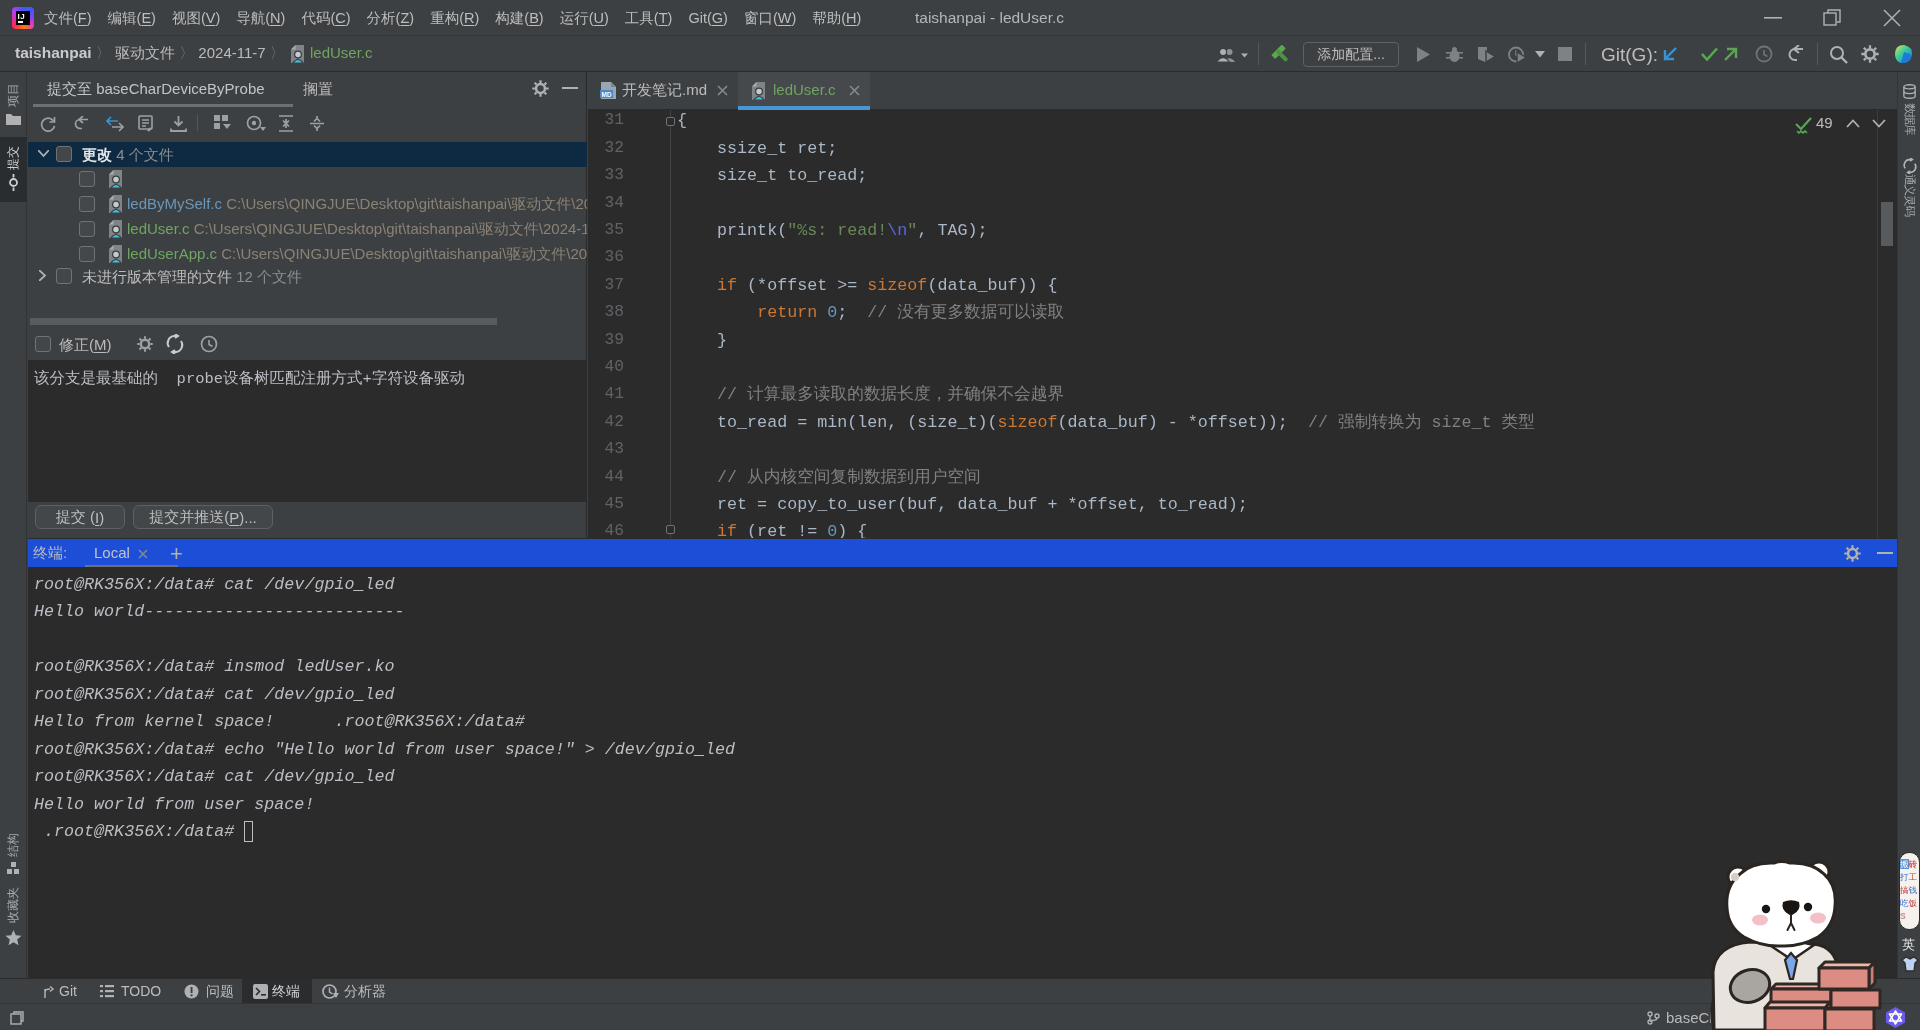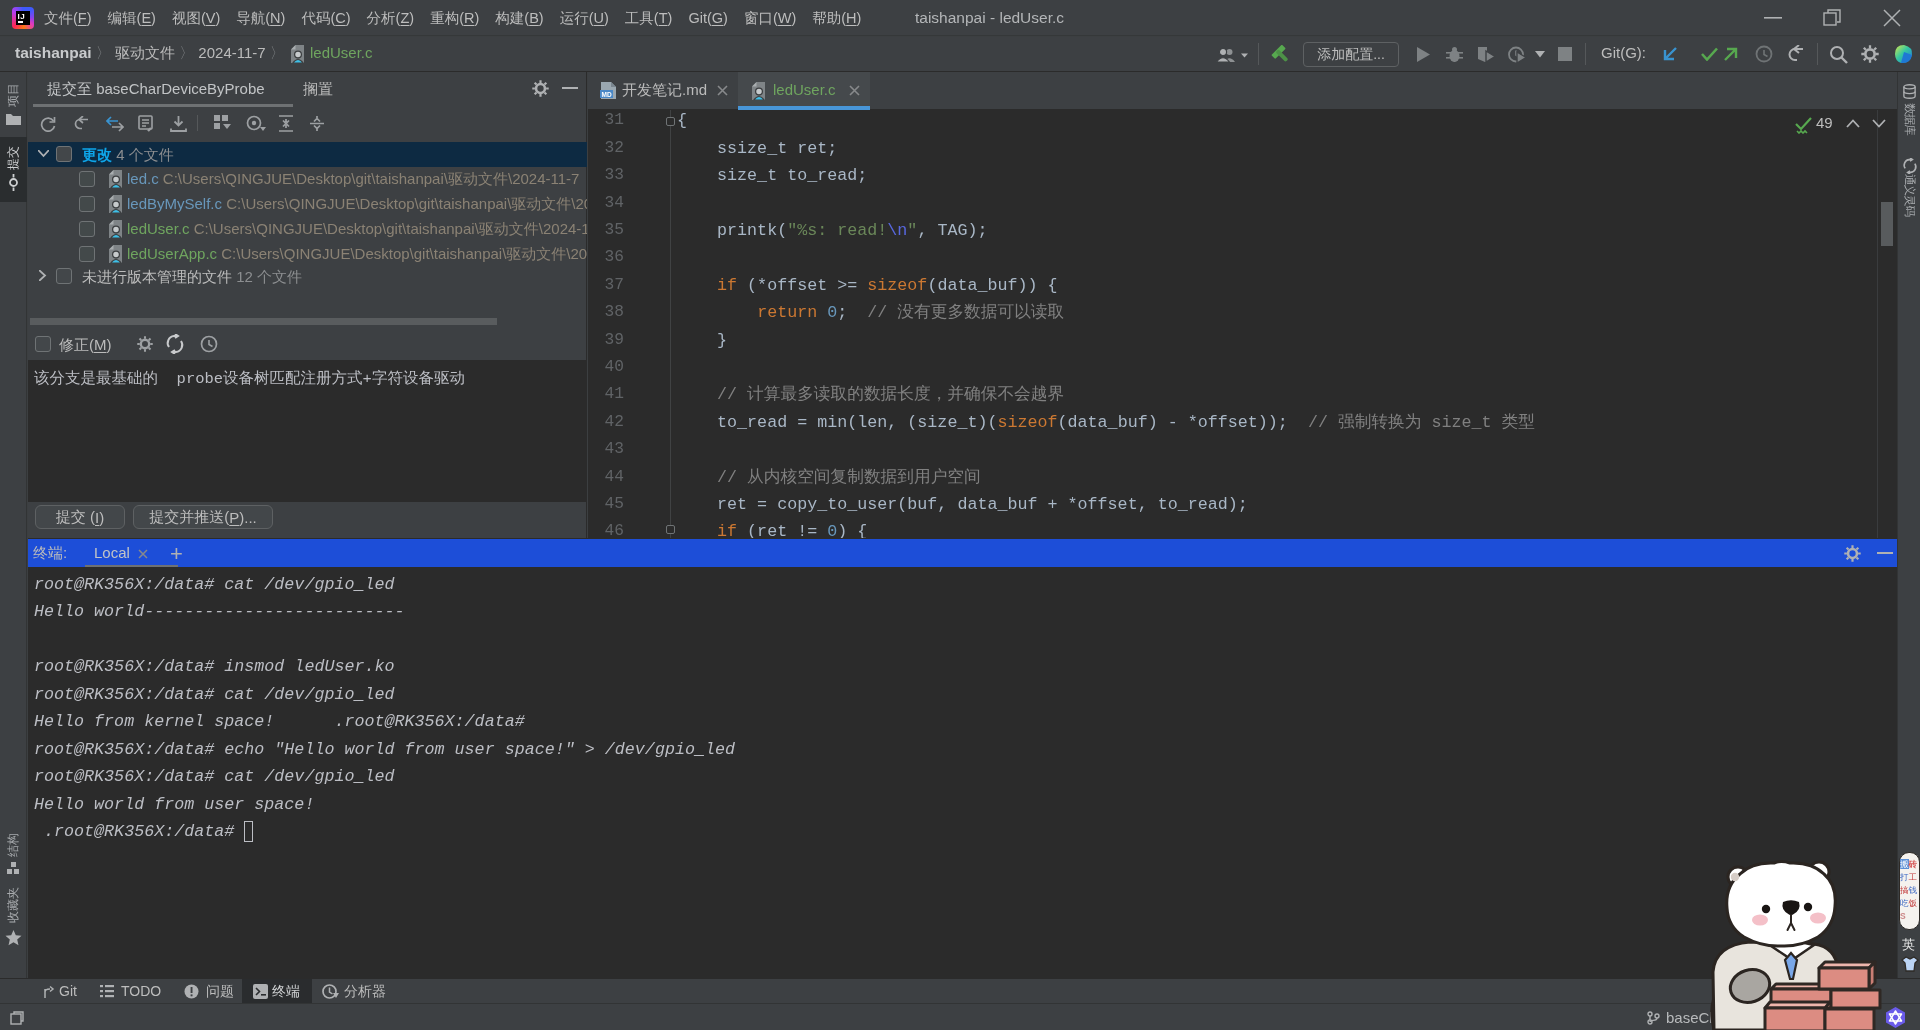--- a/index.html
+++ b/index.html
@@ -140,21 +140,21 @@
   <svg class="abs" style="left:1508px; top:9px;" width="19" height="17" viewBox="0 0 19 17">
     <circle cx="8" cy="8.5" r="7" fill="none" stroke="#7E8284" stroke-width="1.8"></circle>
       <path d="M8 4.5 V9 l3 2" stroke="#7E8284" stroke-width="1.6" fill="none"></path>
     <path d="M9 6 L18 11.5 L9 17 Z" fill="#7E8284" stroke="#3D4043" stroke-width="1.4"></path>
   </svg>
   <svg class="abs" style="left:1535px; top:14px;" width="10" height="7">
       <path d="M0 0 h10 l-5 6.5 z" fill="#AFB1B3"></path>
     </svg>
   <rect class="abs" style="left:1558px; top:10px; width:14px; height:14px; background:#7E8284;"></rect>
   <div class="abs" style="left:1585px; top:6px; width:1px; height:22px; background:#55585A;"></div>
-  <div class="abs" style="left:1601px; top:7px; font-size:15px; color:#BDBDBD;">Git(G):</div>
+  <div class="abs" style="left:1601px; top:7px; font-size:19px; color:#BDBDBD;">Git(G):</div>
 
   <svg class="abs" style="left:1662px; top:9px;" width="16" height="16">
       <path d="M14 2 L4 12 M3 4 v9 h9" stroke="#3993D0" stroke-width="2.4" fill="none"></path>
     </svg>
   <svg class="abs" style="left:1701px; top:10px;" width="17" height="14">
       <path d="M1 7 L6 12.5 L16 1.5" stroke="#57A84F" stroke-width="2.6" fill="none"></path>
     </svg>
   <svg class="abs" style="left:1723px; top:9px;" width="16" height="16">
       <path d="M2 14 L12 4 M4 3 h9 v9" stroke="#57A84F" stroke-width="2.4" fill="none"></path>
     </svg>
@@ -262,31 +262,30 @@
     </svg>
   <svg class="abs" style="left:281px; top:43px;" width="16" height="17" fill="none" stroke="#9DA0A3" stroke-width="1.7">
       <path d="M1 8.5 h14 M8 1 v3 M5 6.5 L8 3.5 L11 6.5 M8 16 v-3 M5 10.5 L8 13.5 L11 10.5"></path>
     </svg>
 
   <div class="abs" style="left:0px; top:70px; width:559px; height:25px; background:#0D2A42;"></div>
   <svg class="abs" style="left:10px; top:78px;" width="11" height="8">
       <path d="M0 0 L5.5 6 L11 0" stroke="#AFB1B3" stroke-width="1.8" fill="none"></path>
     </svg>
   <div class="cb" style="left:28px; top:74px;"></div>
-  <div class="abs" style="left:54px; top:74px; font-size:15px;"><b style="color:#0ea5e9;">更改</b> <span style="color:#8C8E90;">4 个文件</span></div>
+  <div class="abs" style="left:54px; top:74px; font-size:15px;"><b style="color:#e5e5e5;">更改</b> <span style="color:#8C8E90;">4 个文件</span></div>
 
   <div class="frow" style="top:95px;">
       <span class="cb2"></span>
       <svg class="fic" width="15" height="18" viewBox="0 0 15 18">
         <path d="M5.5 0 H14 V18 H1 V4.5 Z" fill="#7F8487"></path>
         <path d="M5.5 0 L1 4.5 H5.5 Z" fill="#A9ADB0"></path>
         <circle cx="8" cy="9.6" r="3.4" fill="#C6CACC" stroke="#3C3F41" stroke-width="1.3"></circle>
         <path d="M2.8 18 Q8 11 13.2 18 Z" fill="#3EC0E8" stroke="#3C3F41" stroke-width="1.2"></path>
       </svg>
-      <span class="ftx"><span style="color:#6897BB;">led.c</span> <span class="fp">C:\Users\QINGJUE\Desktop\git\taishanpai\驱动文件\2024-11-7</span></span>
     </div>
   <div class="frow" style="top:120px;">
       <span class="cb2"></span>
       <svg class="fic" width="15" height="18" viewBox="0 0 15 18">
         <path d="M5.5 0 H14 V18 H1 V4.5 Z" fill="#7F8487"></path>
         <path d="M5.5 0 L1 4.5 H5.5 Z" fill="#A9ADB0"></path>
         <circle cx="8" cy="9.6" r="3.4" fill="#C6CACC" stroke="#3C3F41" stroke-width="1.3"></circle>
         <path d="M2.8 18 Q8 11 13.2 18 Z" fill="#3EC0E8" stroke="#3C3F41" stroke-width="1.2"></path>
       </svg>
       <span class="ftx"><span style="color:#6897BB;">ledByMySelf.c</span> <span class="fp">C:\Users\QINGJUE\Desktop\git\taishanpai\驱动文件\2024-11-7</span></span>

